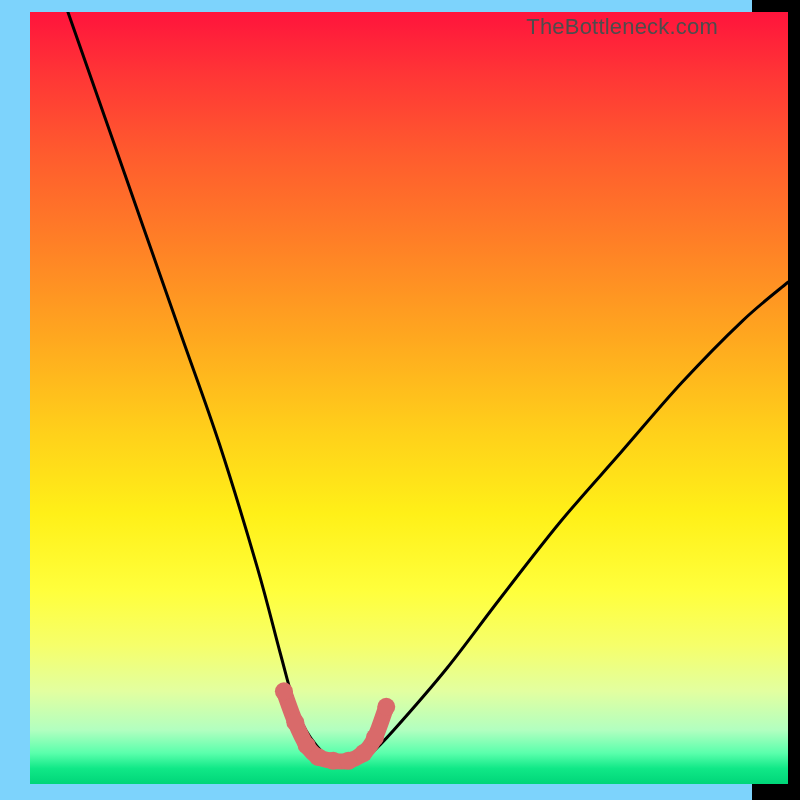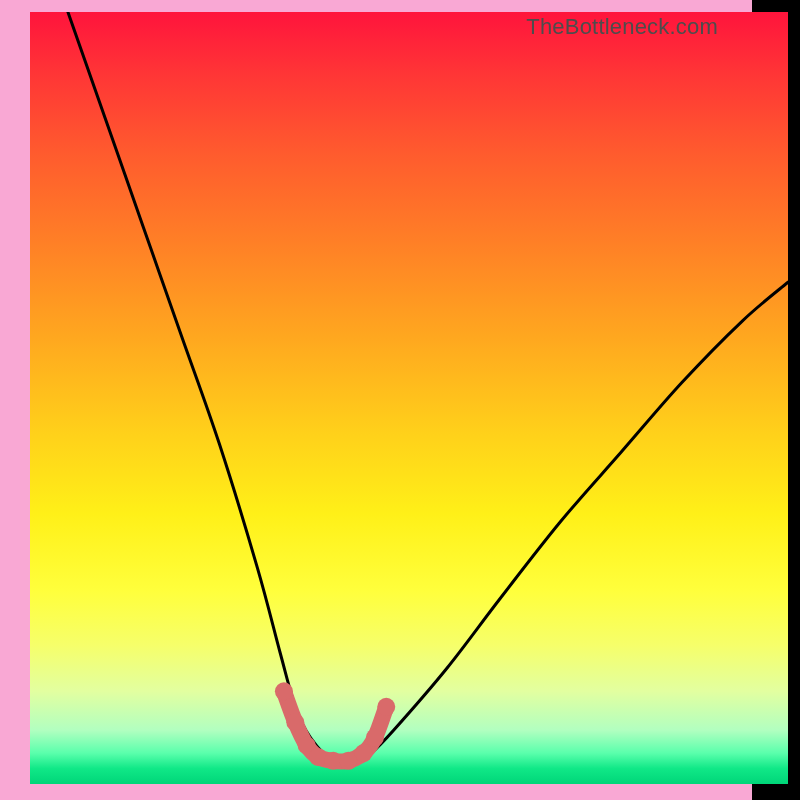--- a/index.html
+++ b/index.html
@@ -8,21 +8,21 @@
     width: 800px;
     height: 800px;
     background: #000;
     font-family: Arial, Helvetica, sans-serif;
     overflow: hidden;
   }
   .outer {
     position: relative;
     width: 752px;
     height: 800px;
-    background: #f9a8d4;
+    background: #7dd3fc;
   }
   .plot {
     position: absolute;
     left: 30px;
     top: 12px;
     width: 758px;
     height: 772px;
     background: linear-gradient(to bottom,
       #ff143c 0%,
       #ff3536 8%,

